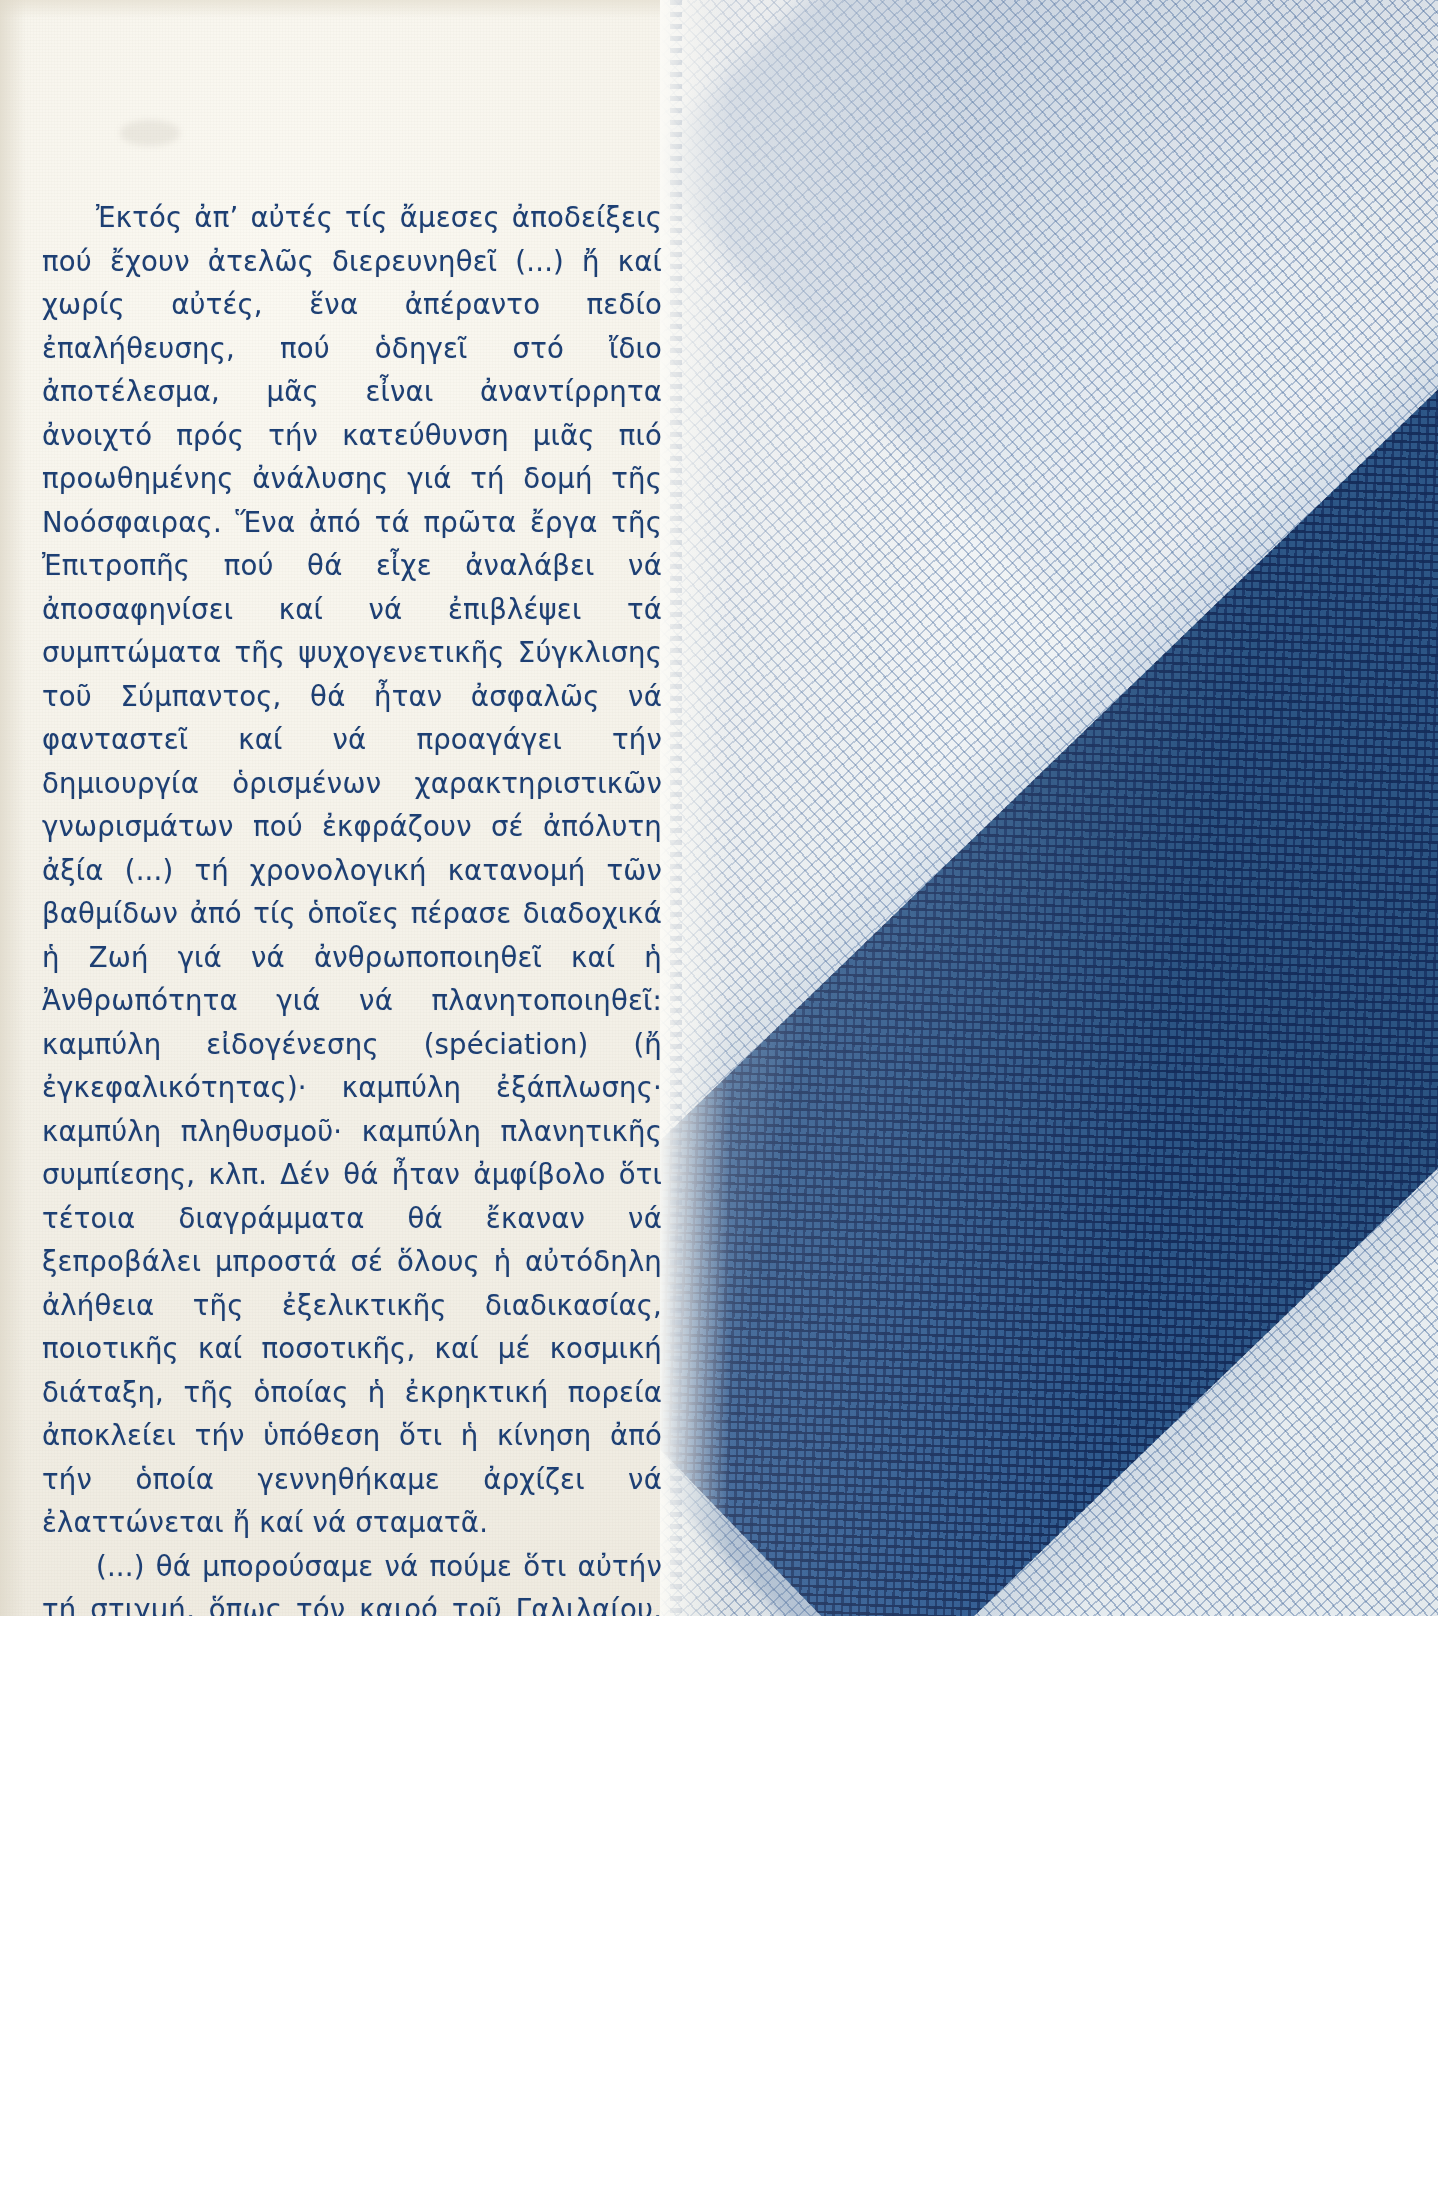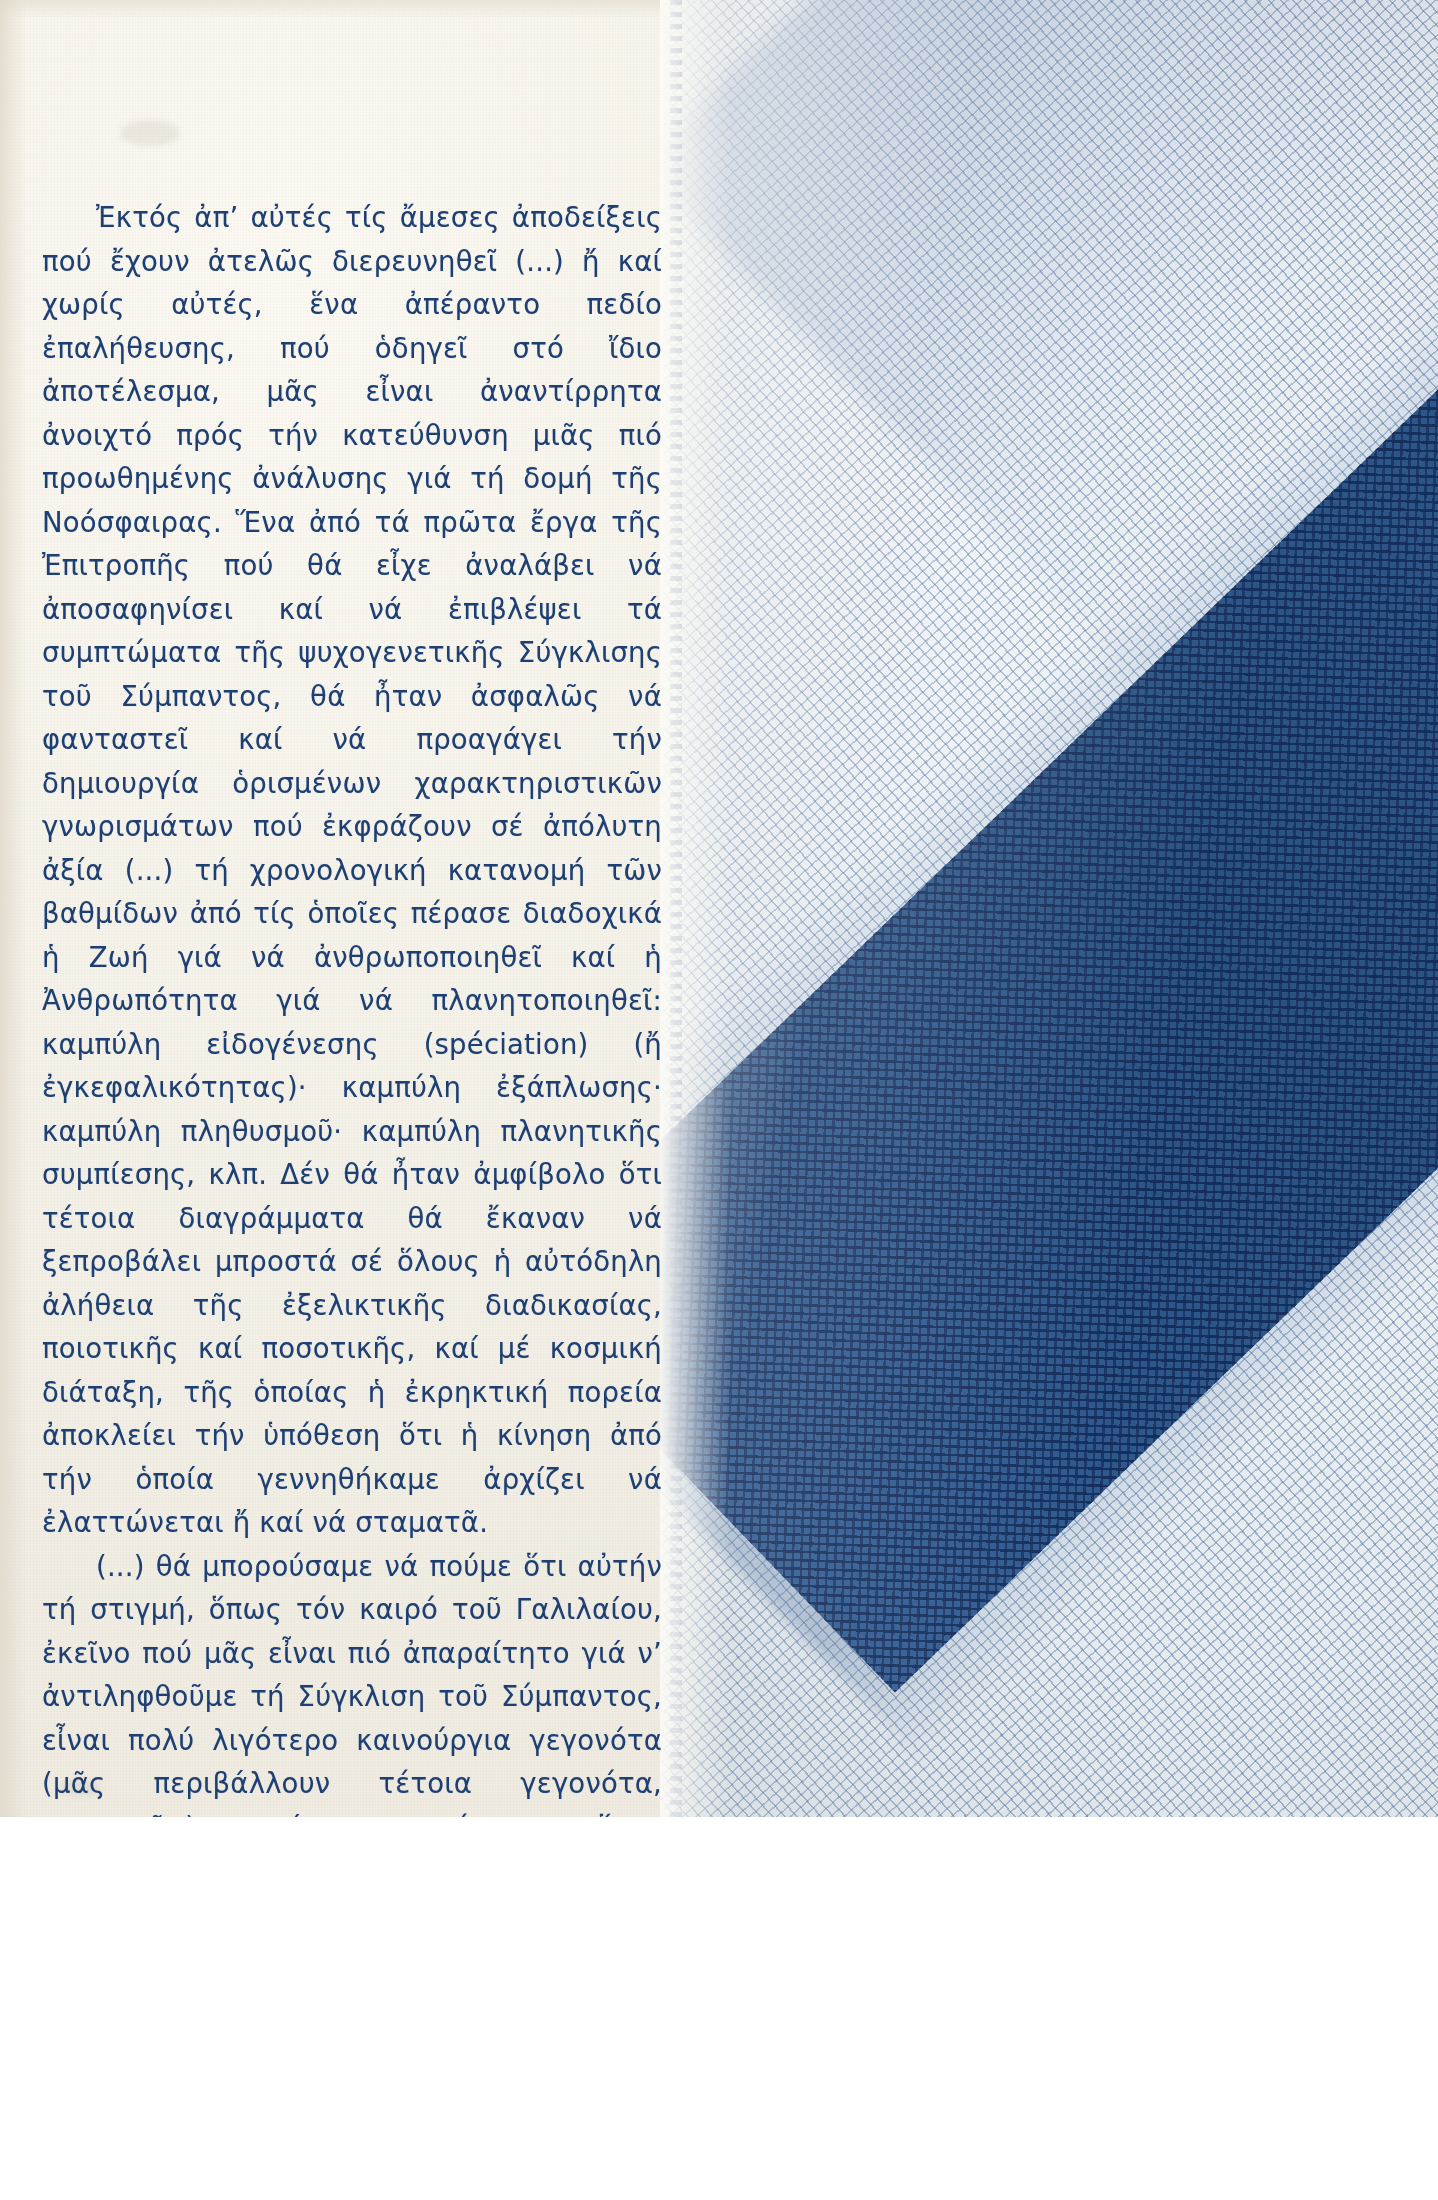--- a/index.html
+++ b/index.html
@@ -6,21 +6,21 @@
     margin: 0;
     padding: 0;
     background: #ffffff;
   }
   body {
     font-family: "DejaVu Sans", sans-serif;
   }
   #page {
     position: relative;
     width: 1438px;
-    height: 1817px;
+    height: 1616px;
     overflow: hidden;
     background: #5eead4;
   }
 
   
   .paper-base {
     position: absolute;
     inset: 0;
     background:
       radial-gradient(ellipse at 20% 15%, #fbf9f2 0%, #f3f0e7 45%, #ebe6da 100%);

